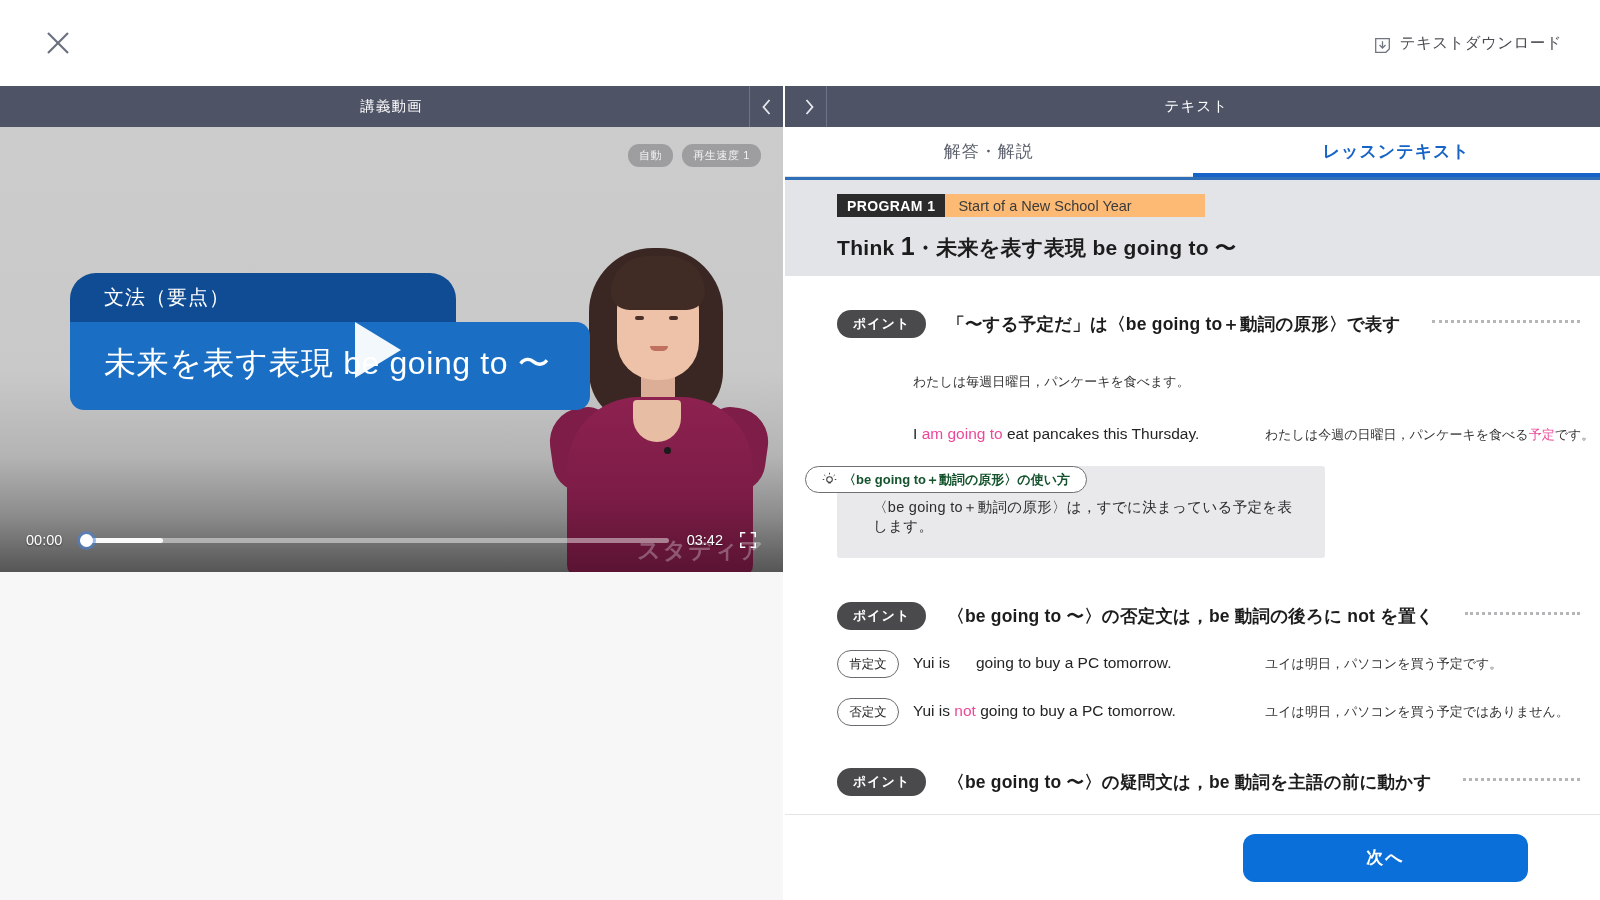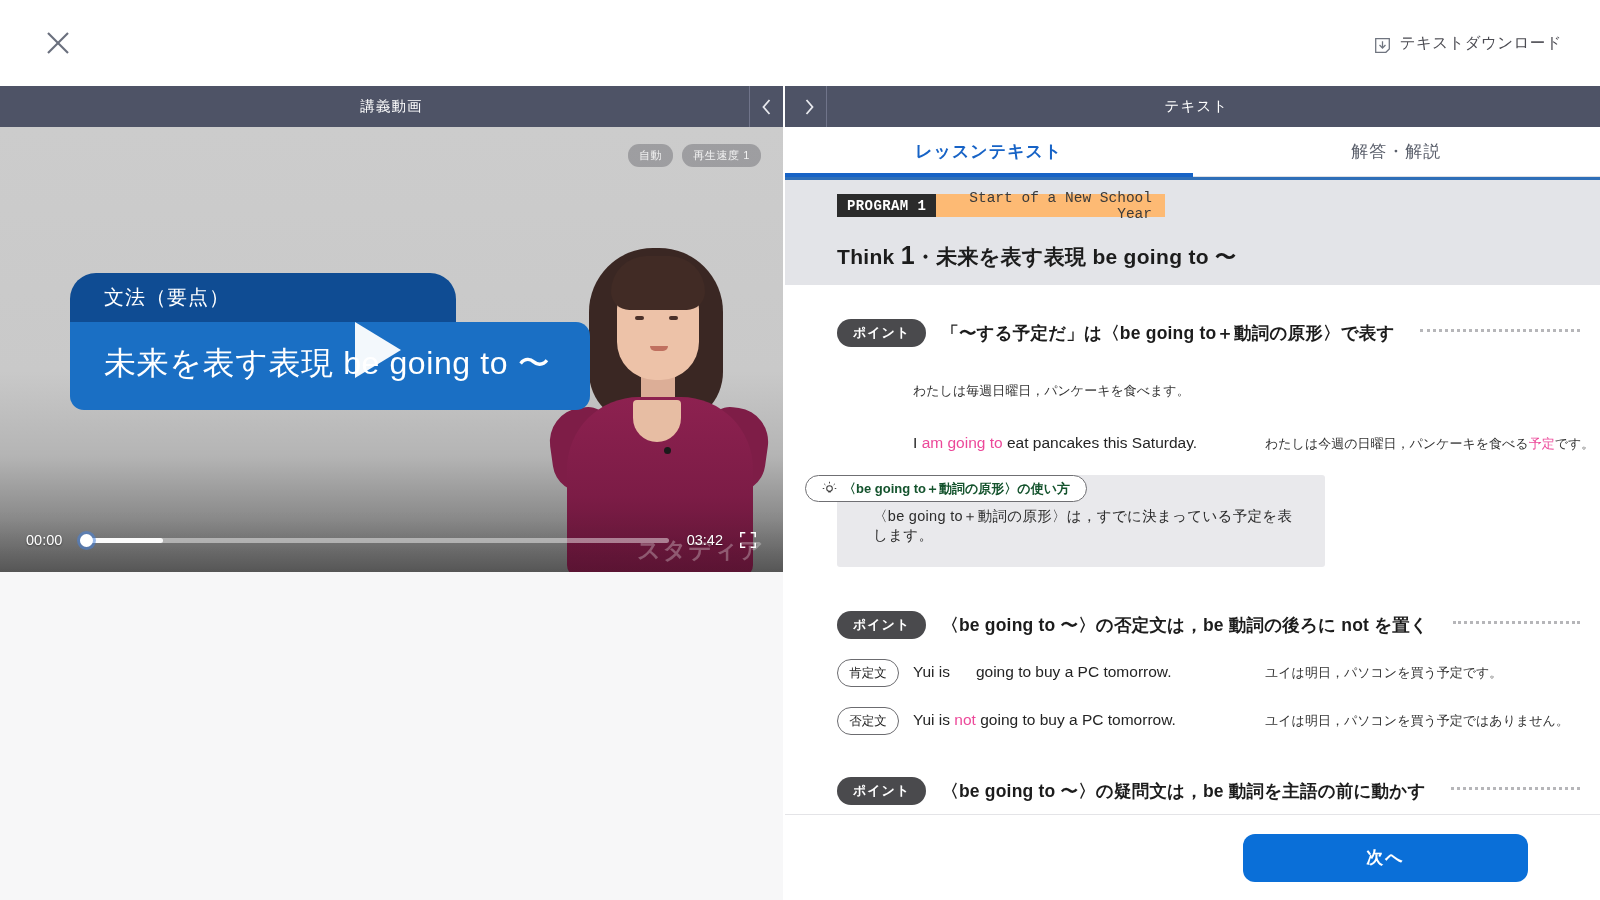--- a/index.html
+++ b/index.html
@@ -242,21 +242,21 @@
     content: "";
     position: absolute; left: 0; right: 0; bottom: -1px;
     height: 4px; background: #1763c6;
   }
 
   .doc-header {
     background: #e3e4e8;
     border-top: 3px solid #2f6fb8;
     padding: 14px 0 14px 52px;
   }
-  .prog-row { display: flex; align-items: stretch; height: 23px; margin-bottom: 24px; width: 328px; font-family: Liberation Mono, monospace; }
+  .prog-row { display: flex; align-items: stretch; height: 23px; margin-bottom: 15px; width: 368px; }
   .prog-badge {
     background: #2b2b2b; color: #ffffff;
     font-size: 14px; font-weight: 700;
     display: flex; align-items: center;
     padding: 0 10px; letter-spacing: .4px;
   }
   .prog-sub {
     background: #fdba74; color: #3b3b3b;
     font-size: 14.5px;
     display: flex; align-items: center;
@@ -271,21 +271,21 @@
   .doc-body {
     padding: 34px 0 0 0;
     position: relative;
     height: 552px;
     overflow: hidden;
   }
 
   .point-head {
     display: flex; align-items: center;
     padding: 0 0 0 52px;
-    gap: 15px;
+    gap: 21px;
   }
   .pt-badge {
     background: #4a4a4d; color: #ffffff;
     font-size: 13px; font-weight: 700;
     border-radius: 14px;
     padding: 5px 16px;
     letter-spacing: 1px;
     white-space: nowrap;
   }
   .pt-text {
@@ -456,22 +456,22 @@
       <path d="M7 18 H2 V13" fill="none" stroke="#ffffff" stroke-width="1.7"></path>
     </svg>
   </div>
 </div>
 
 <div class="left-lower"></div>
 
 <div class="right-panel">
 
   <div class="tabs">
+    <div class="tab">解答・解説</div>
     <div class="tab active">レッスンテキスト</div>
-    <div class="tab">解答・解説</div>
   </div>
 
   <div class="doc-header">
     <div class="prog-row">
       <div class="prog-badge">PROGRAM 1</div>
       <div class="prog-sub">Start of a New School Year</div>
     </div>
     <div class="doc-title">
       <span>Think </span><span class="num">1</span><span>・未来を表す表現 be going to 〜</span>
     </div>
@@ -486,21 +486,21 @@
         <span class="pt-dots"></span>
       </div>
 
       <div class="ex-row">
         <span class="ex-tag" style="visibility:hidden"></span>
         <span class="ex-ja"><span>わたしは毎週日曜日，パンケーキを食べます。</span><span class="pink"></span><span></span></span>
       </div>
 
       <div class="ex-row">
         <span class="ex-tag" style="visibility:hidden"></span>
-        <span class="ex-en"><span>I </span><span class="pink">am going to</span><span> eat pancakes this Saturday.</span></span>
+        <span class="ex-en"><span>I </span><span class="pink">am going to</span><span> eat pancakes this Thursday.</span></span>
         <span class="ex-ja"><span>わたしは今週の日曜日，パンケーキを食べる</span><span class="pink">予定</span><span>です。</span></span>
       </div>
 
       <div class="tipbox-wrap">
         <div class="tip-label">
           <svg width="15" height="15" viewBox="0 0 16 16">
             <circle cx="8" cy="8" r="3" fill="none" stroke="#3a3a3a" stroke-width="1.1"></circle>
             <rect x="6.6" y="10.7" width="2.8" height="1.5" fill="#3a3a3a"></rect>
             <line x1="8" y1="0.8" x2="8" y2="2.6" stroke="#3a3a3a" stroke-width="1"></line>
             <line x1="2.3" y1="3" x2="3.6" y2="4.2" stroke="#3a3a3a" stroke-width="1"></line>

